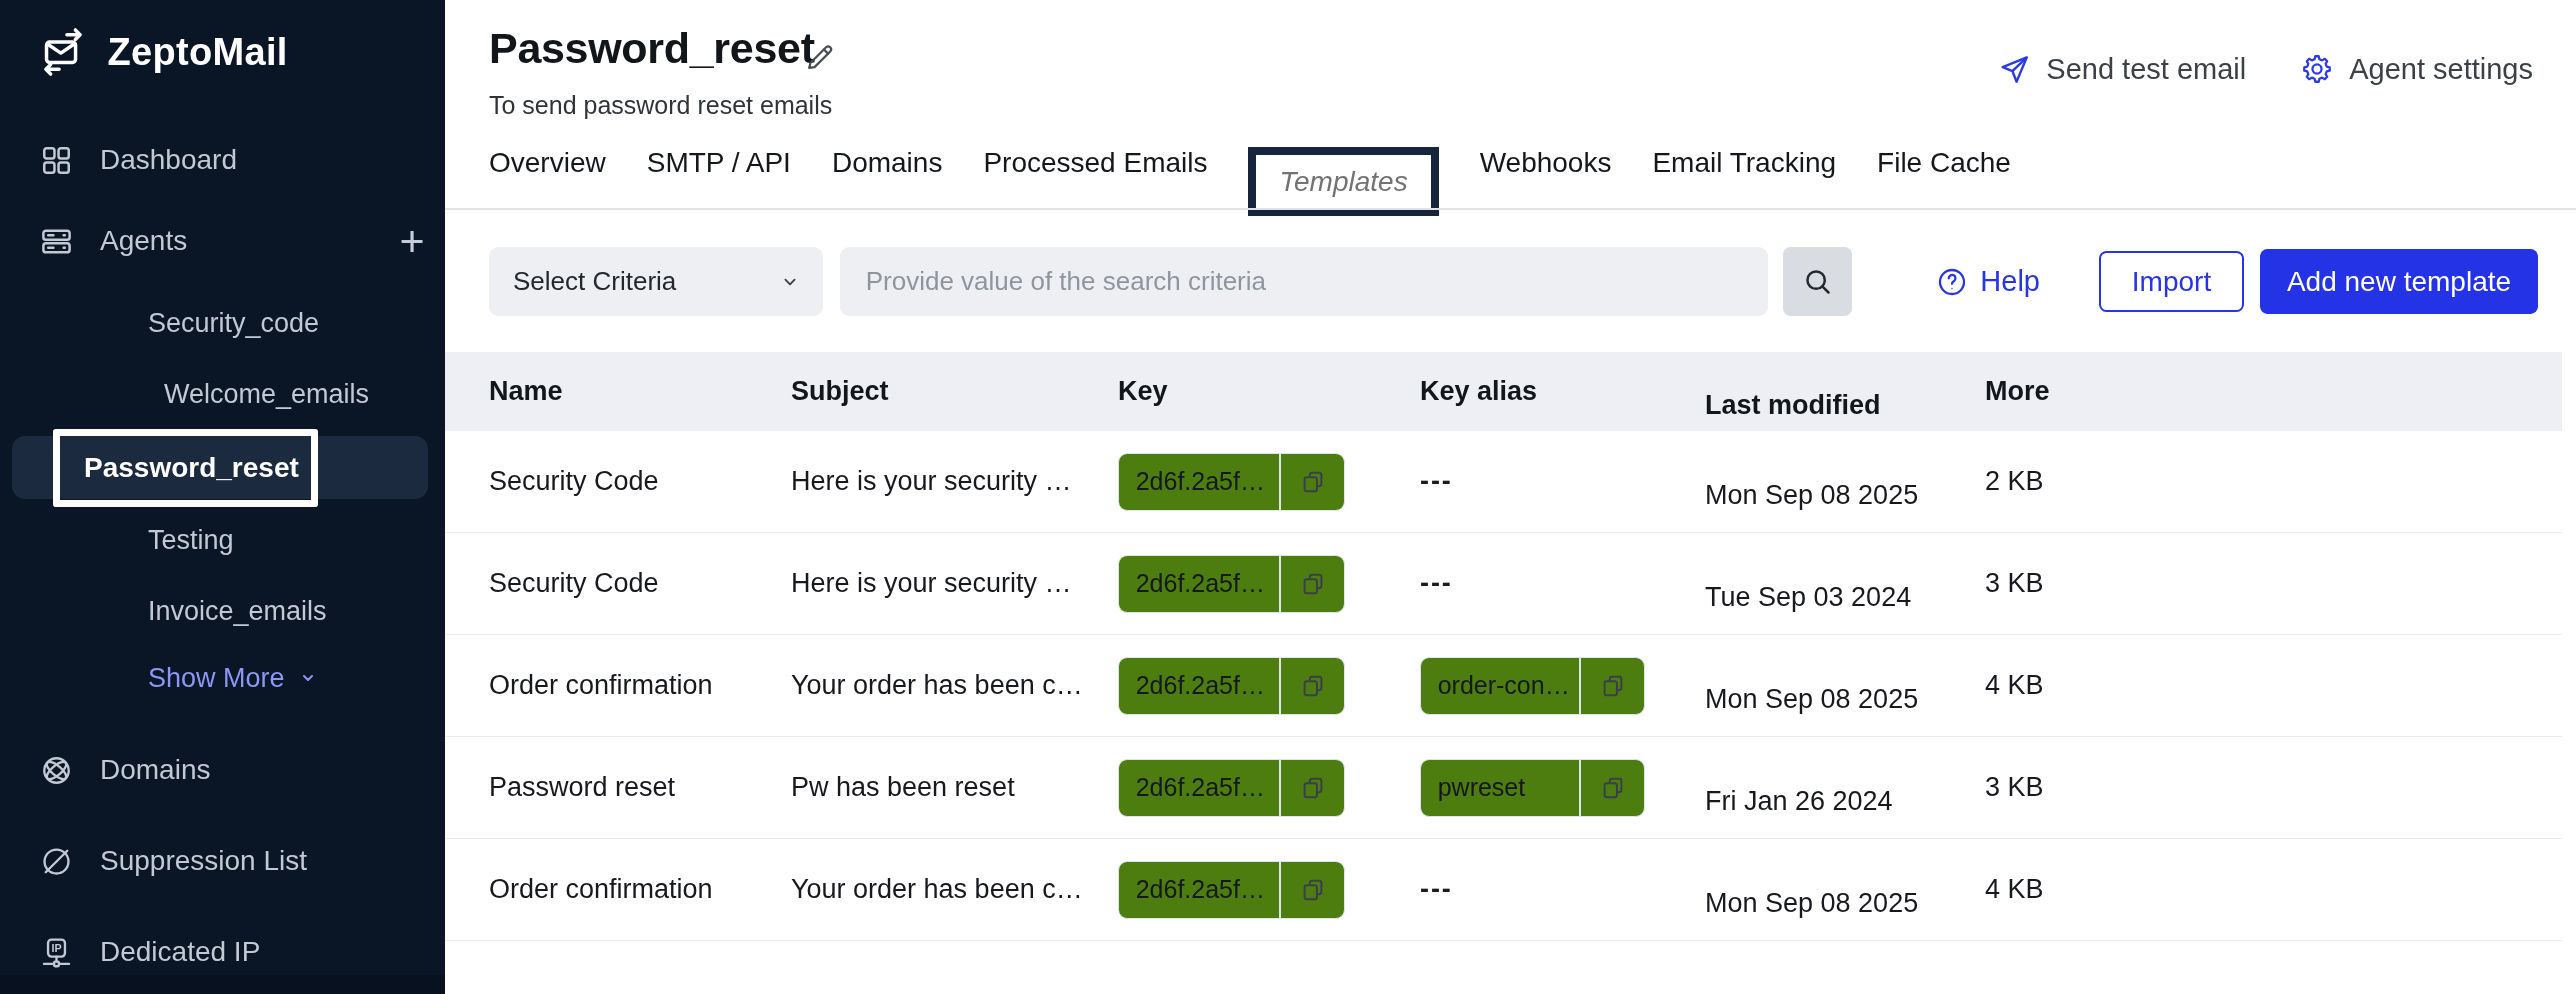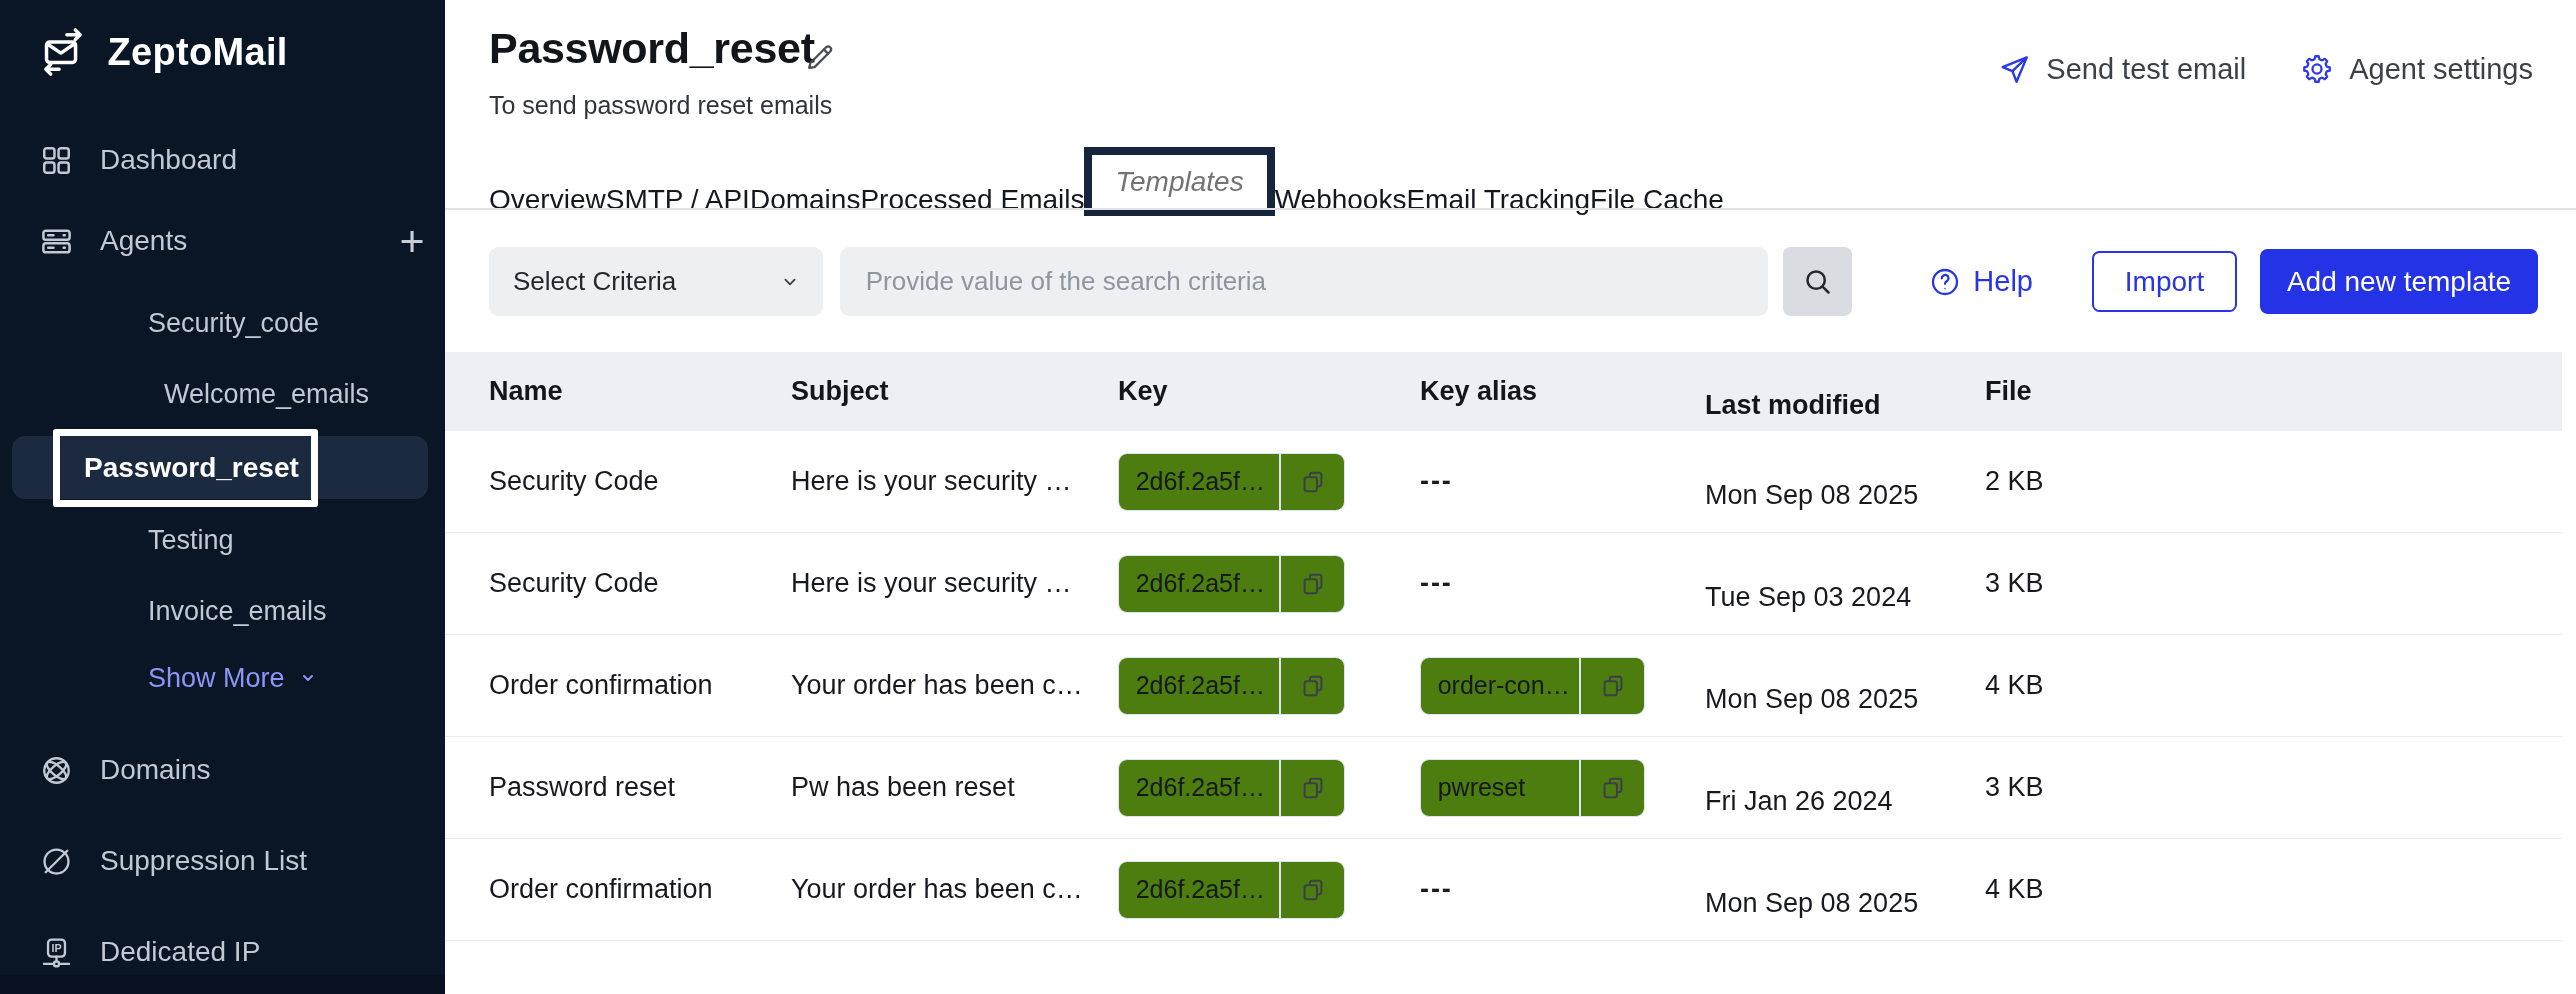--- a/index.html
+++ b/index.html
@@ -32,21 +32,21 @@
   .main{position:absolute;left:445px;top:0;width:2131px;height:994px;background:#ffffff;}
   .page-title{position:absolute;left:44px;top:24px;margin:0;font-size:43px;font-weight:700;color:#121519;letter-spacing:-0.3px;}
   .pencil-btn{position:absolute;left:358px;top:39px;width:37px;height:37px;border:0;background:transparent;padding:0;color:#474d55;cursor:pointer;}
   .pencil-btn svg{width:33px;height:33px;}
   .page-subtitle{position:absolute;left:44px;top:91px;font-size:25px;color:#2f343b;}
   .header-actions{position:absolute;right:43px;top:52px;display:flex;align-items:center;gap:54px;}
   .header-action{display:flex;align-items:center;gap:15px;font-size:29px;font-weight:500;color:#3c4148;cursor:pointer;}
   .header-action svg{width:34px;height:34px;color:#2a3ae4;}
 
   
-  .tabs{position:absolute;left:44px;top:147px;height:69px;display:flex;align-items:flex-end;}
+  .tabs{position:absolute;left:44px;top:147px;height:69px;display:flex;align-items:flex-start;gap:41px;}
   .tab{font-size:28px;font-weight:500;color:#14171c;white-space:nowrap;cursor:pointer;}
   .tab-annotation{box-sizing:border-box;border:8.3px solid #16243c;background:#ffffff;height:69px;
     display:flex;align-items:center;justify-content:center;padding:0 23px;}
   .tab-active{color:#737373;font-style:italic;}
   .tabs-divider{position:absolute;left:0;top:208px;width:2131px;height:1.9px;background:#e1e3e7;}
 
   
   .toolbar{position:absolute;left:44px;top:247px;right:38px;height:69px;display:flex;align-items:center;}
   .criteria-select{width:334px;height:69px;box-sizing:border-box;background:#edeff3;border-radius:9.3px;
     display:flex;align-items:center;justify-content:space-between;padding:0 22px 0 24px;cursor:pointer;}
@@ -57,21 +57,21 @@
   .search-input::placeholder{color:#8f959f;opacity:1;}
   .search-btn{margin-left:15px;width:69px;height:69px;background:#d9dce1;border:0;border-radius:7.4px;
     display:flex;align-items:center;justify-content:center;cursor:pointer;}
   .search-btn svg{width:33px;height:33px;color:#23272e;}
   .toolbar-spacer{flex:1;}
   .help-link{display:flex;align-items:center;gap:12px;color:#2735e4;font-size:29px;font-weight:500;cursor:pointer;}
   .help-link svg{width:32px;height:32px;color:#2735e4;}
   .import-btn{margin-left:59px;width:145px;height:61px;box-sizing:border-box;border:2.8px solid #2735e4;border-radius:7.4px;
     background:#ffffff;color:#2735e4;font-size:28px;font-family:"Liberation Sans",sans-serif;
     display:flex;align-items:center;justify-content:center;cursor:pointer;}
-  .add-btn{margin-left:23px;width:278px;height:65px;border:0;border-radius:7.4px;background:#2433e6;color:#ffffff;
+  .add-btn{margin-left:16px;width:278px;height:65px;border:0;border-radius:7.4px;background:#2433e6;color:#ffffff;
     font-size:28px;font-weight:500;font-family:"Liberation Sans",sans-serif;
     display:flex;align-items:center;justify-content:center;cursor:pointer;}
 
   
   .table-header{position:absolute;left:0;top:352px;width:2117px;height:79px;background:#edeff4;
     display:flex;align-items:center;font-size:27px;font-weight:700;color:#13161b;}
   .table-body{position:absolute;left:0;top:431px;width:2117px;}
   .trow{height:101px;display:flex;align-items:center;border-bottom:1.9px solid #e9ebef;font-size:27px;color:#17191e;background:#ffffff;}
   .cell{box-sizing:border-box;white-space:nowrap;overflow:hidden;}
   .col-name{width:346px;padding-left:44px;}
@@ -242,21 +242,21 @@
     <button class="import-btn">Import</button>
     <button class="add-btn">Add new template</button>
   </div>
 
   <div class="table-header">
     <div class="cell col-name">Name</div>
     <div class="cell col-subject">Subject</div>
     <div class="cell col-key">Key</div>
     <div class="cell col-alias">Key alias</div>
     <div class="cell col-modified">Last modified</div>
-    <div class="cell col-size">File</div>
+    <div class="cell col-size">More</div>
   </div>
 
   <div class="table-body">
       <div class="trow">
         <div class="cell col-name">Security Code</div>
         <div class="cell col-subject">Here is your security …</div>
         <div class="cell col-key"><div class="chip">
     <span class="chip-text">2d6f.2a5f…</span>
     <span class="chip-div"></span>
     <button class="chip-copy">

